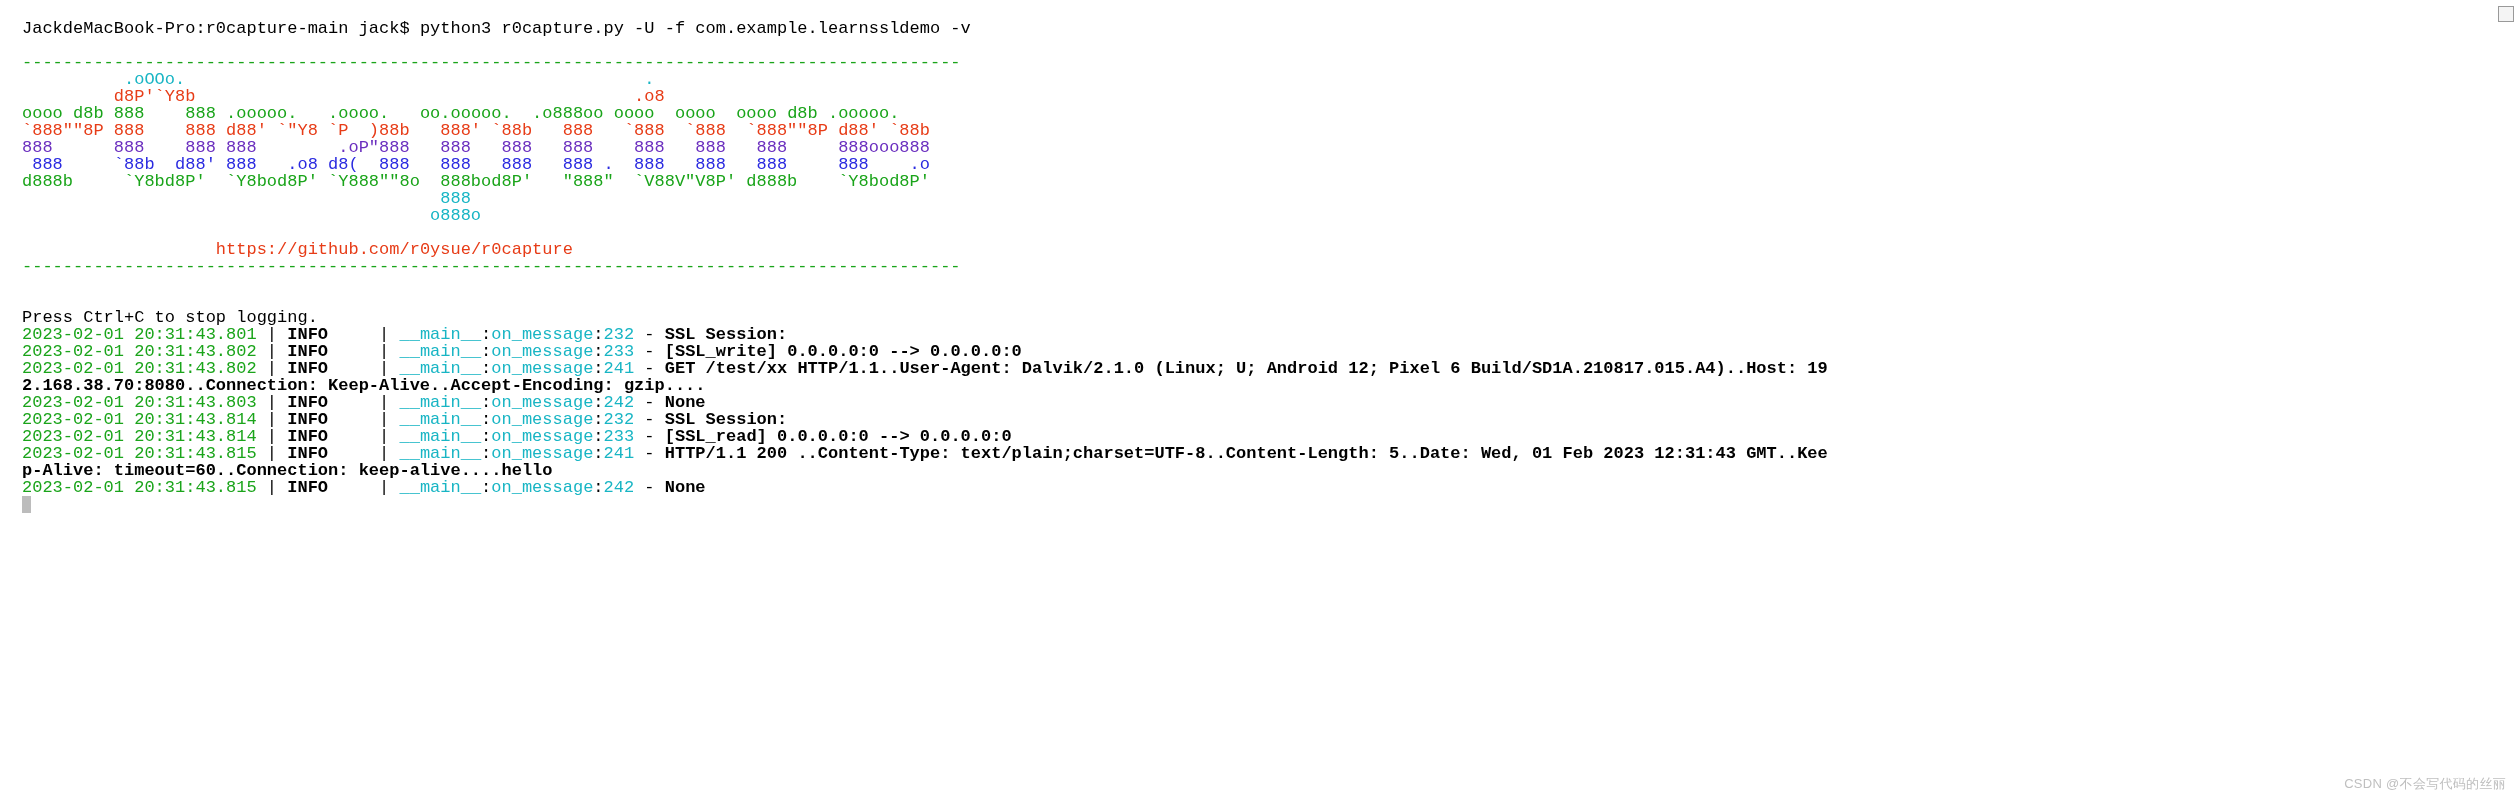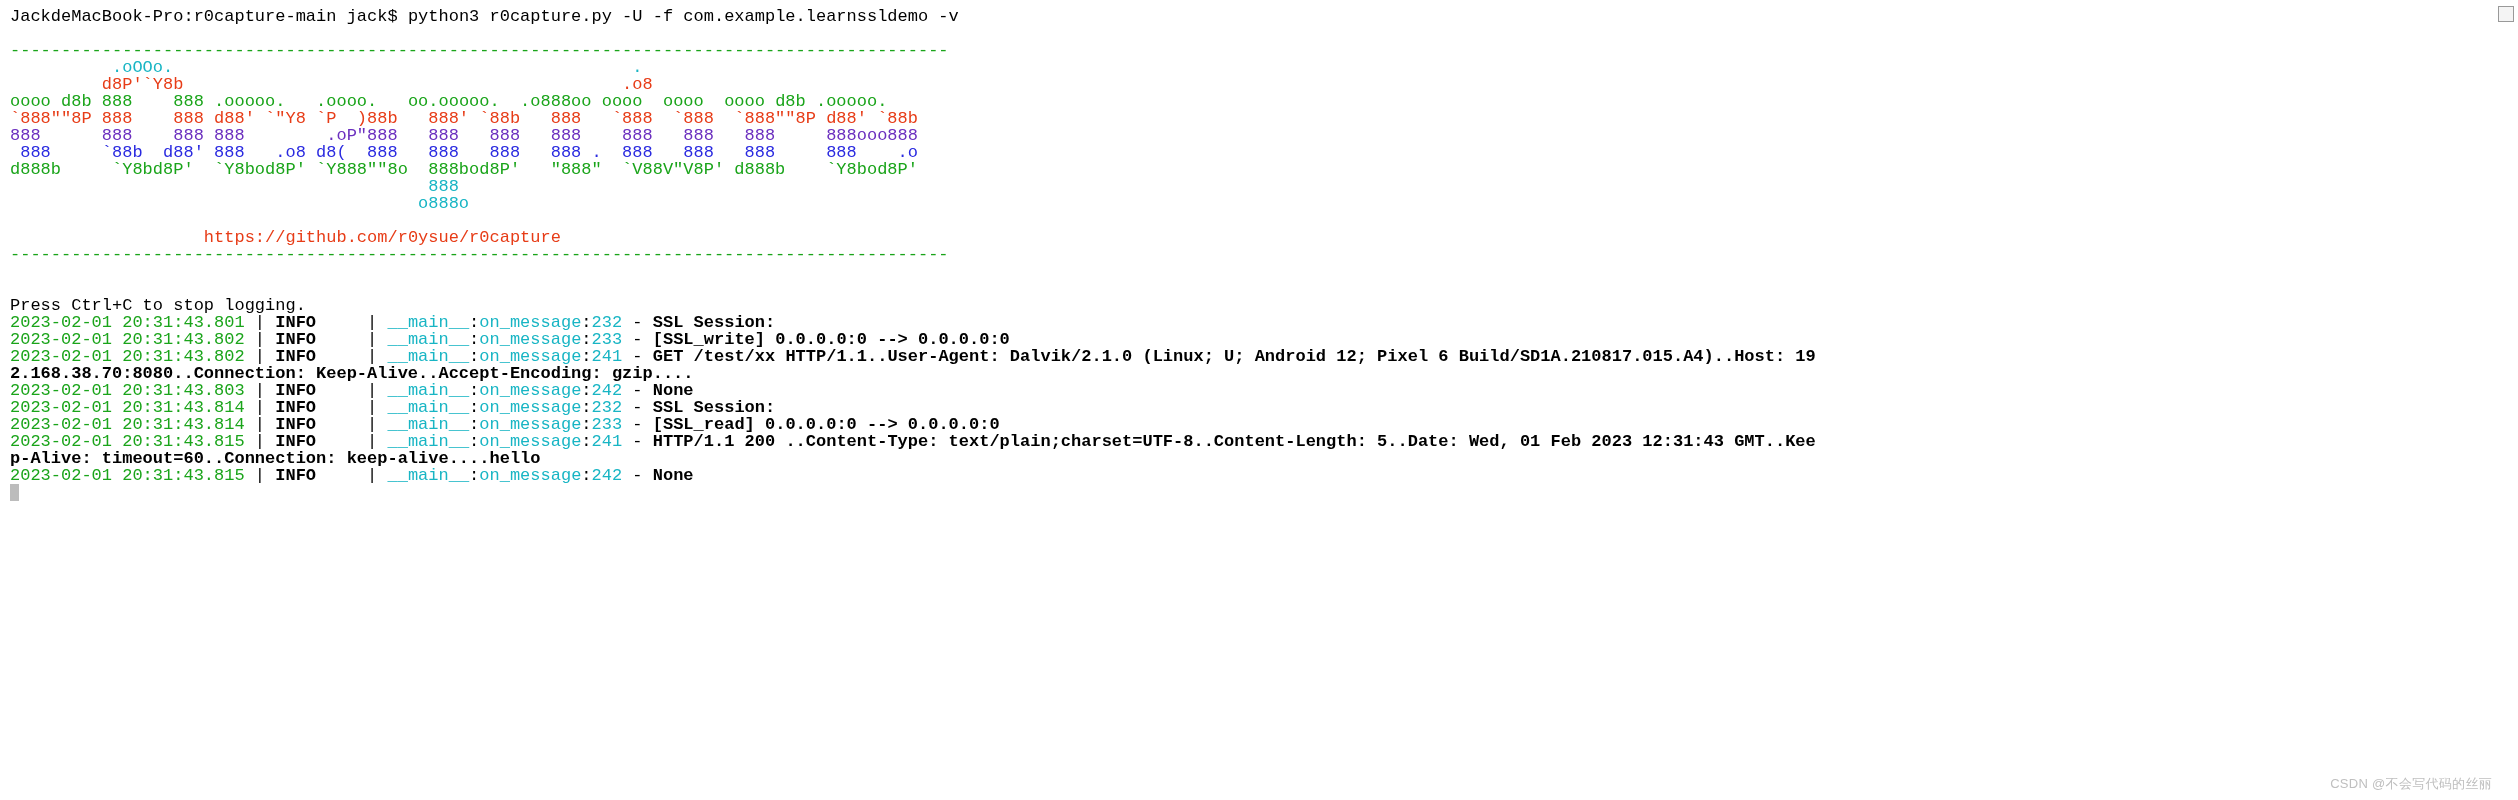--- a/index.html
+++ b/index.html
@@ -9,37 +9,37 @@
     height: 800px;
     background: #ffffff;
     font-family: "Menlo", "Consolas", "Courier New", monospace;
     font-size: 17px;
     line-height: 1.0;
     color: #000000;
     overflow: hidden;
     position: relative;
   }
   pre {
-    margin: 4px;
+    margin: 16px;
     padding: 4px 6px;
     white-space: pre;
     font-family: inherit;
     font-size: inherit;
     line-height: 1.0;
   }
   .c-green   { color: #1aa41a; }
   .c-cyan    { color: #18b5c4; }
   .c-red     { color: #e73c17; }
   .c-purple  { color: #6b2fbf; }
   .c-blue    { color: #2a2ae0; }
   .c-bold    { font-weight: bold; color:#000; }
   .c-black   { color:#000; }
   .watermark {
     position: absolute;
-    right: 26px;
+    right: 12px;
     bottom: 10px;
     color: #bfbfbf;
     font-size: 13px;
     font-family: Arial, sans-serif;
     letter-spacing: 0.3px;
   }
   .scroll-box {
     position: absolute;
     right: 4px;
     top: 6px;

